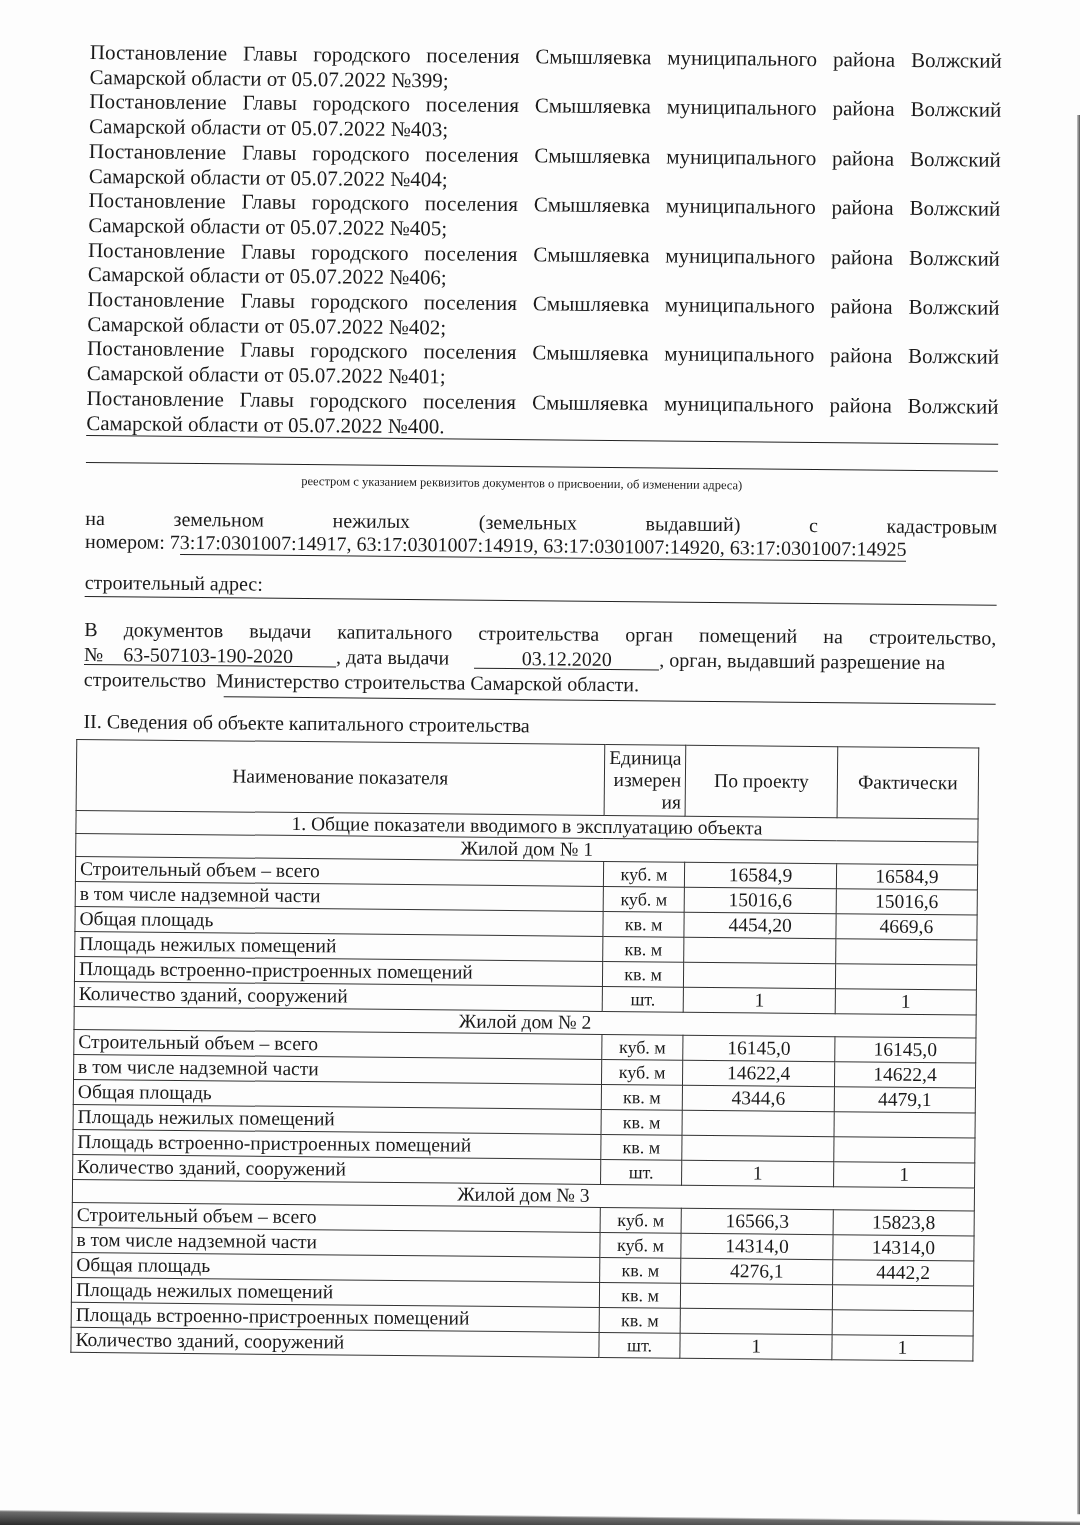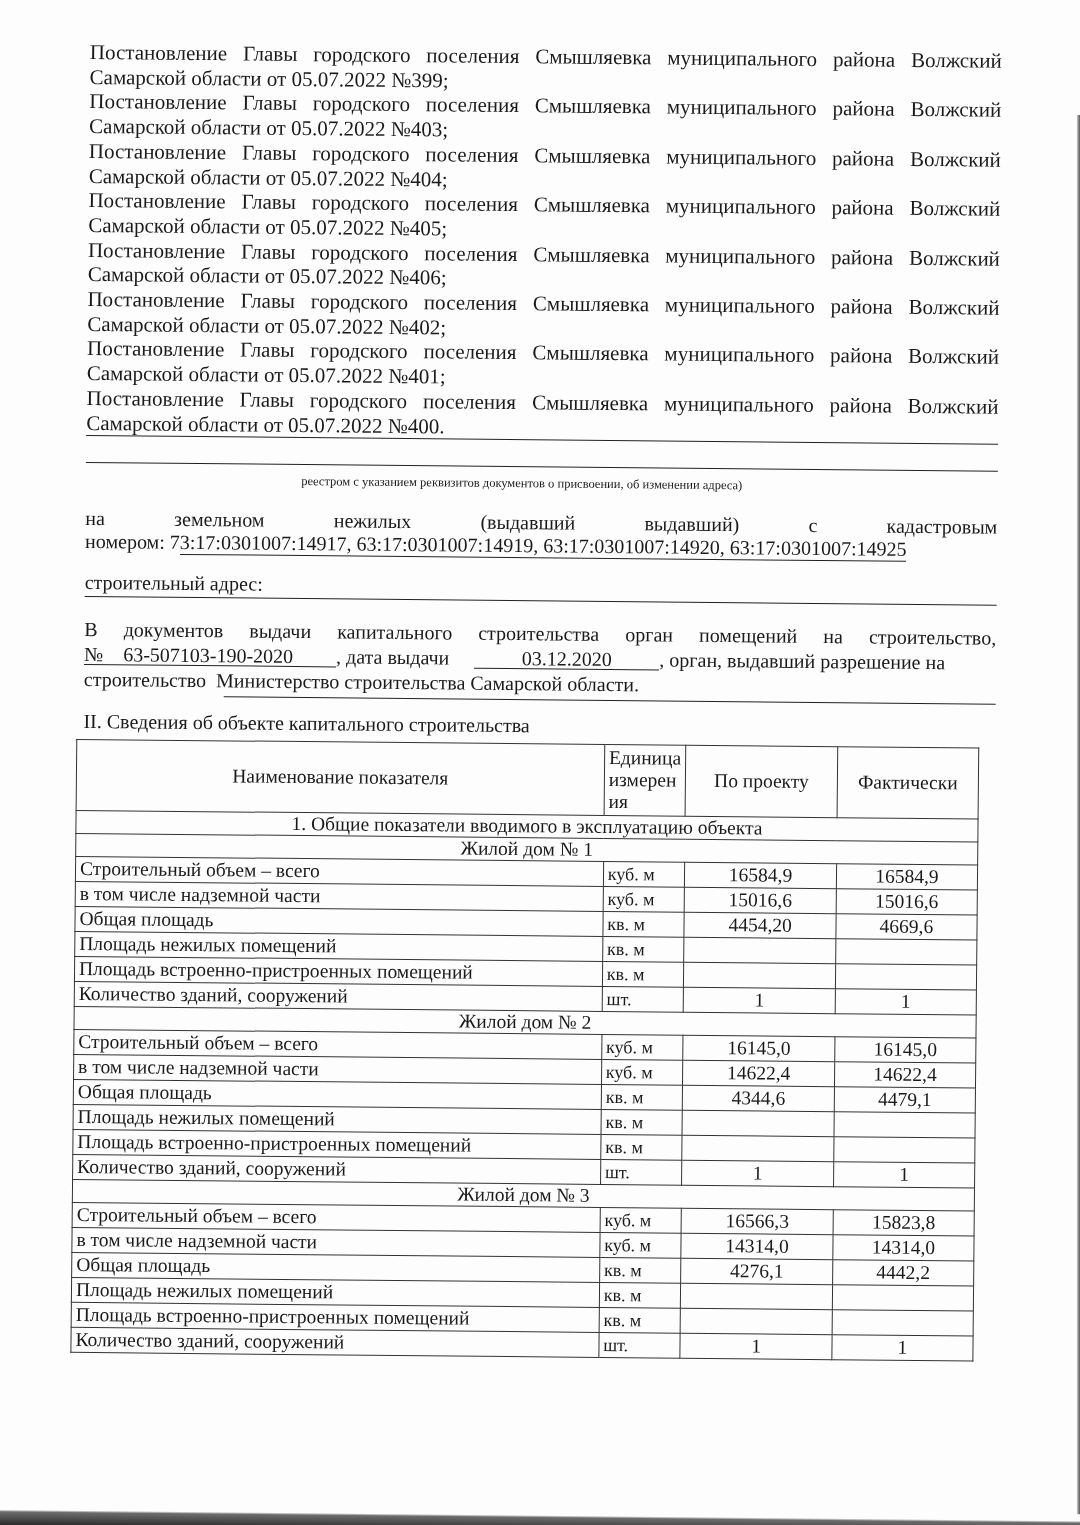--- a/index.html
+++ b/index.html
@@ -47,25 +47,25 @@
     font-size: 19.5px; table-layout: fixed;
   }
   table.props td, table.props th {
     border: 1.2px solid #333; padding: 0 4px; font-weight: normal;
   }
   .col-name { width: 505px; }
   .col-unit { width: 78px; }
   .col-proj { width: 145px; }
   .col-fact { width: 135px; }
   th.h-name { text-align: center; height: 70px; }
-  th.h-unit { text-align: left; line-height: 22px; }
+  th.h-unit { text-align: right; line-height: 22px; }
   th.h-proj, th.h-fact { text-align: center; }
   td.group { text-align: center; line-height: 22px; padding: 0; }
   td.name { line-height: 24px; height: 24px; white-space: nowrap; }
-  td.unit { text-align: left; font-size: 18px; }
+  td.unit { text-align: center; font-size: 18px; }
   td.num { text-align: center; }
 </style>
 </head>
 <body>
 
 <div class="scan-edge-right"></div>
 <div class="scan-edge-bottom"></div>
 
 <div class="page">
 
@@ -177,21 +177,21 @@
     </div>
 
   <div class="rule"></div>
   <div class="note">реестром с указанием реквизитов документов о присвоении, об изменении адреса)</div>
 
   <div class="land">
     <div class="land-line1" id="land-line1">
         <span>на</span>
         <span>земельном</span>
         <span>нежилых</span>
-        <span>(выдавший</span>
+        <span>(земельных</span>
         <span>выдавший)</span>
         <span>с</span>
         <span>кадастровым</span>
       </div>
     <div class="land-line2">
       <span>номером: 7</span><span class="u">3:17:0301007:14917, 63:17:0301007:14919, 63:17:0301007:14920, 63:17:0301007:14925</span>
     </div>
   </div>
 
   <div class="addr">

